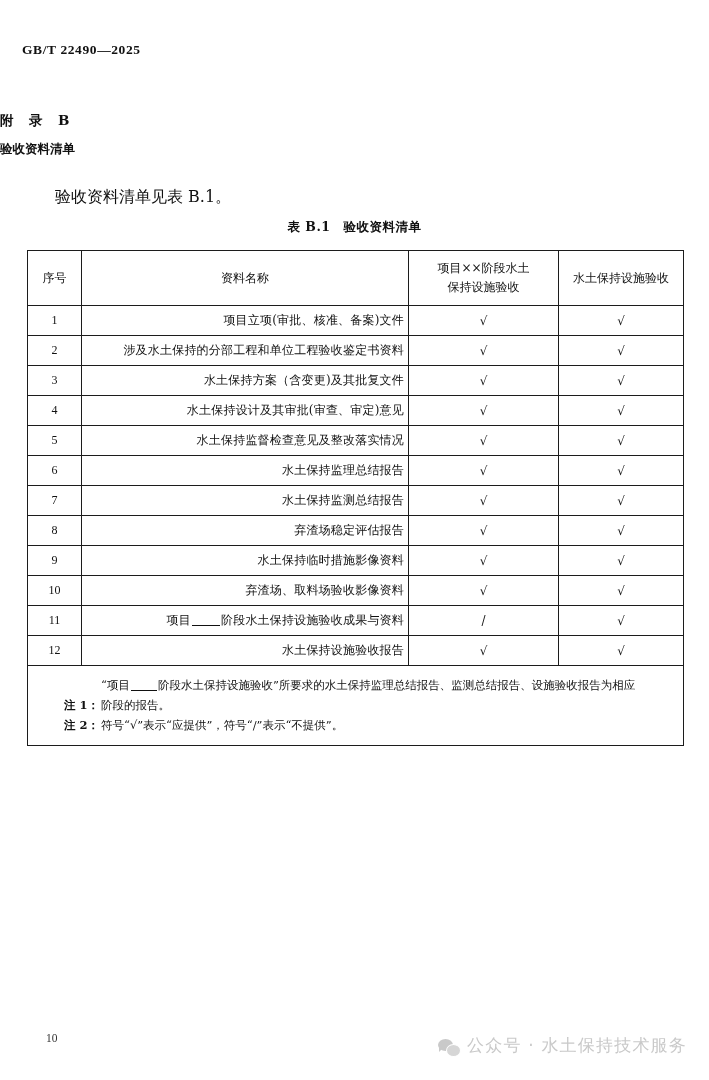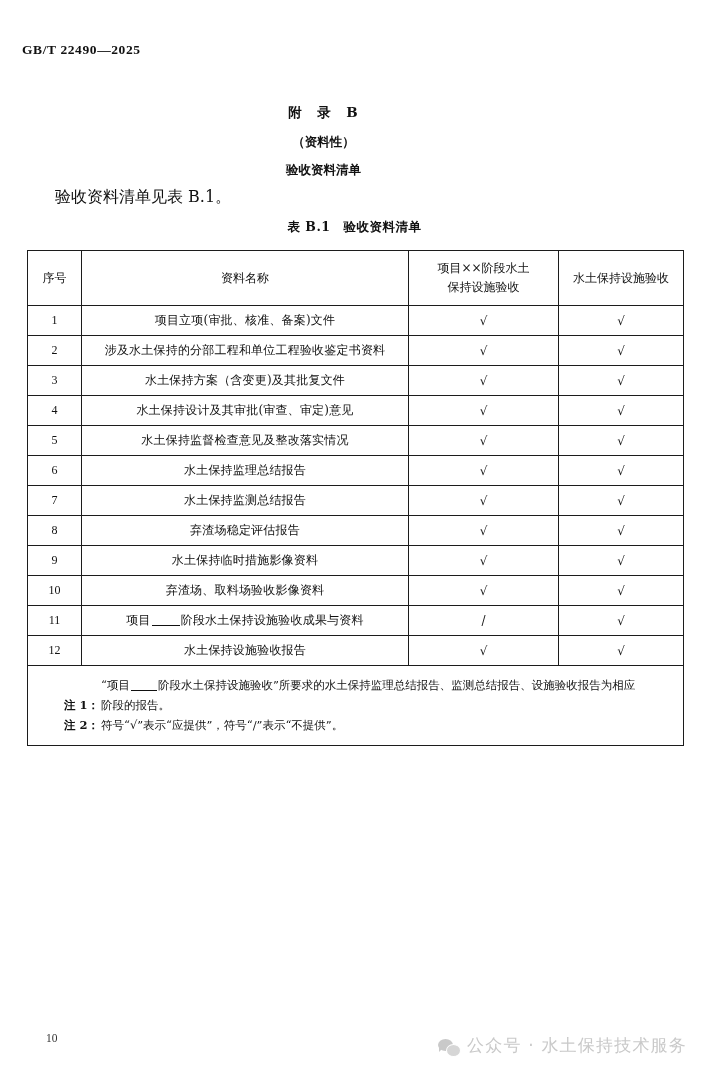--- a/index.html
+++ b/index.html
@@ -30,24 +30,23 @@
     font-weight: bold;
     font-size: 13.5px;
     letter-spacing: 0.6px;
     color: #111;
     margin-top: 9px;
   }
 
   
   .annex-block {
     position: absolute;
-    top: 104px;
+    top: 112px;
     left: 0;
     width: 647px;
-    text-align: center;
   }
   .annex-title {
     font-family: "DejaVu Serif", "Liberation Serif", serif;
     font-weight: bold;
     font-size: 13.5px;
     letter-spacing: 1px;
     color: #111;
     margin: 0;
   }
   .annex-kind {
@@ -129,21 +128,21 @@
     font-size: 12px;
     height: 25px;
     padding: 2px 4px;
     vertical-align: middle;
   }
   td.cell-no {
     text-align: center;
     font-family: "Liberation Serif", "DejaVu Serif", serif;
   }
   td.cell-name {
-    text-align: center;
+    text-align: right;
     padding-left: 12px;
     letter-spacing: 0.2px;
   }
   td.cell-mark {
     text-align: center;
     font-size: 13px;
   }
   .blank-fill {
     display: inline-block;
     width: 28px;
@@ -239,21 +238,20 @@
 </style>
 </head>
 <body>
 
 <div class="page">
 
   <div class="doc-header">GB/T 22490—2025</div>
 
   <div class="annex-block">
     <div class="annex-title">附　录　B</div>
-    <div class="annex-kind">（资料性）</div>
     <div class="annex-subtitle">验收资料清单</div>
   </div>
 
   <div class="lead-para">验收资料清单见表 B.1。</div>
 
   <div class="table-caption">表 B.1　验收资料清单</div>
 
   <div class="table-wrap">
     <table class="data-table">
       <colgroup>

